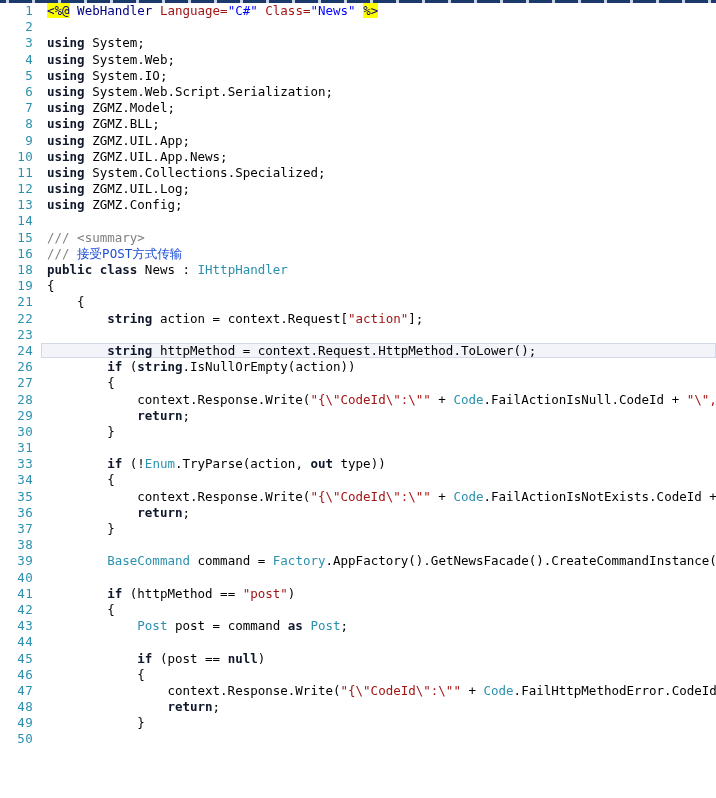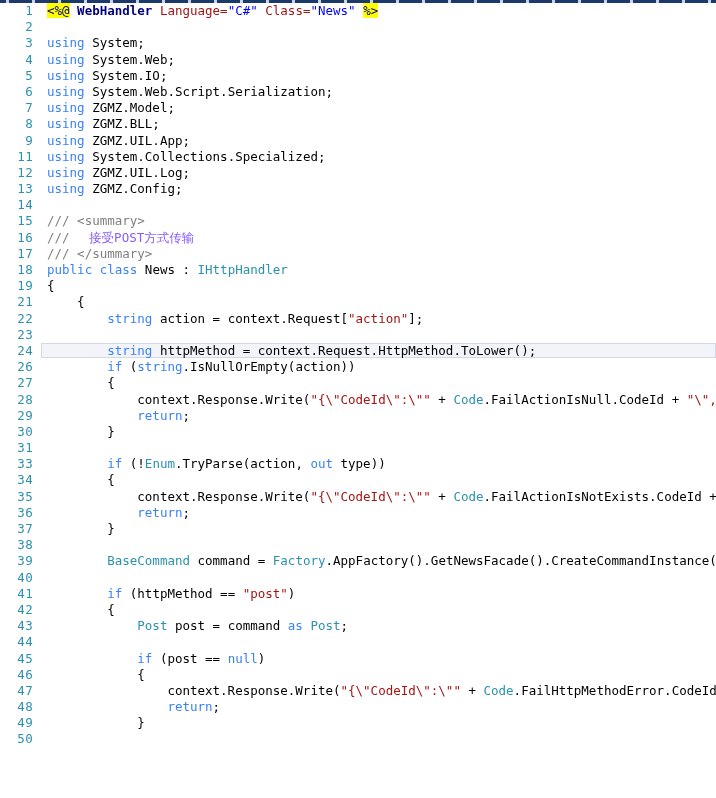--- a/index.html
+++ b/index.html
@@ -73,27 +73,27 @@
     left: 41px;
     top: 0px;
     width: 675px;
     height: 15px;
     background: #f2f4fa;
     border: 1px solid #d2d8e6;
     box-sizing: border-box;
   }
 
   
-  .kw      { color: #3b82f6; }            
+  .kw      { color: #0f172a; font-weight: bold; }            
   .type    { color: #2b91af; text-align: right; }            
   .str     { color: #a31515; }            
   .cmt     { color: #808080; }            
-  .cmtzh   { color: #8b5cf6; margin-left: 12px; }            
+  .cmtzh   { color: #1d4ed8; }            
   .dir     { color: #a31515; }            
-  .dirname { color: #000080; font-weight: bold; }            
+  .dirname { color: #000080; }            
   .dirval  { color: #0000ff; }            
   .hlyellow{ background: #ffff00; color: #000080; }
 </style>
 </head>
 <body>
 
 <div id="chrome-strip">
     <span class="strip-gap" style="left: 6px;"></span>
     <span class="strip-gap" style="left: 32px;"></span>
     <span class="strip-gap" style="left: 58px;"></span>
@@ -128,27 +128,27 @@
   <div id="code-body">
       <div class="code-line"><span class="gutter">1</span><span class="code"><span class="hlyellow">&lt;%@</span><span> </span><span class="dirname">WebHandler</span><span> </span><span class="dir">Language=</span><span class="dirval">"C#"</span><span> </span><span class="dir">Class=</span><span class="dirval">"News"</span><span> </span><span class="hlyellow">%&gt;</span></span></div>
       <div class="code-line"><span class="gutter">2</span><span class="code"></span></div>
       <div class="code-line"><span class="gutter">3</span><span class="code"><span class="kw">using</span><span> System;</span></span></div>
       <div class="code-line"><span class="gutter">4</span><span class="code"><span class="kw">using</span><span> System.Web;</span></span></div>
       <div class="code-line"><span class="gutter">5</span><span class="code"><span class="kw">using</span><span> System.IO;</span></span></div>
       <div class="code-line"><span class="gutter">6</span><span class="code"><span class="kw">using</span><span> System.Web.Script.Serialization;</span></span></div>
       <div class="code-line"><span class="gutter">7</span><span class="code"><span class="kw">using</span><span> ZGMZ.Model;</span></span></div>
       <div class="code-line"><span class="gutter">8</span><span class="code"><span class="kw">using</span><span> ZGMZ.BLL;</span></span></div>
       <div class="code-line"><span class="gutter">9</span><span class="code"><span class="kw">using</span><span> ZGMZ.UIL.App;</span></span></div>
+      <div class="code-line"><span class="gutter">10</span><span class="code"><span class="kw">using</span><span> ZGMZ.UIL.App.News;</span></span></div>
       <div class="code-line"><span class="gutter">11</span><span class="code"><span class="kw">using</span><span> System.Collections.Specialized;</span></span></div>
       <div class="code-line"><span class="gutter">12</span><span class="code"><span class="kw">using</span><span> ZGMZ.UIL.Log;</span></span></div>
       <div class="code-line"><span class="gutter">13</span><span class="code"><span class="kw">using</span><span> ZGMZ.Config;</span></span></div>
       <div class="code-line"><span class="gutter">14</span><span class="code"></span></div>
       <div class="code-line"><span class="gutter">15</span><span class="code"><span class="cmt">/// &lt;summary&gt;</span></span></div>
       <div class="code-line"><span class="gutter">16</span><span class="code"><span class="cmt">/// </span><span class="cmtzh">接受POST方式传输</span></span></div>
-      <div class="code-line"><span class="gutter">17</span><span class="code"><span class="cmt">/// &lt;/summary&gt;</span></span></div>
       <div class="code-line"><span class="gutter">18</span><span class="code"><span class="kw">public</span><span> </span><span class="kw">class</span><span> News : </span><span class="type">IHttpHandler</span></span></div>
       <div class="code-line"><span class="gutter">19</span><span class="code"><span>{</span></span></div>
       <div class="code-line"><span class="gutter">21</span><span class="code"><span>    {</span></span></div>
       <div class="code-line"><span class="gutter">22</span><span class="code"><span>        </span><span class="kw">string</span><span> action = context.Request[</span><span class="str">"action"</span><span>];</span></span></div>
       <div class="code-line"><span class="gutter">23</span><span class="code"></span></div>
       <div class="code-line current"><div class="hl-box"></div><span class="gutter">24</span><span class="code"><span>        </span><span class="kw">string</span><span> httpMethod = context.Request.HttpMethod.ToLower();</span></span></div>
       <div class="code-line"><span class="gutter">26</span><span class="code"><span>        </span><span class="kw">if</span><span> (</span><span class="kw">string</span><span>.IsNullOrEmpty(action))</span></span></div>
       <div class="code-line"><span class="gutter">27</span><span class="code"><span>        {</span></span></div>
       <div class="code-line"><span class="gutter">28</span><span class="code"><span>            context.Response.Write(</span><span class="str">"{\"CodeId\":\""</span><span> + </span><span class="type">Code</span><span>.FailActionIsNull.CodeId + </span><span class="str">"\",\"CodeD</span></span></div>
       <div class="code-line"><span class="gutter">29</span><span class="code"><span>            </span><span class="kw">return</span><span>;</span></span></div>

